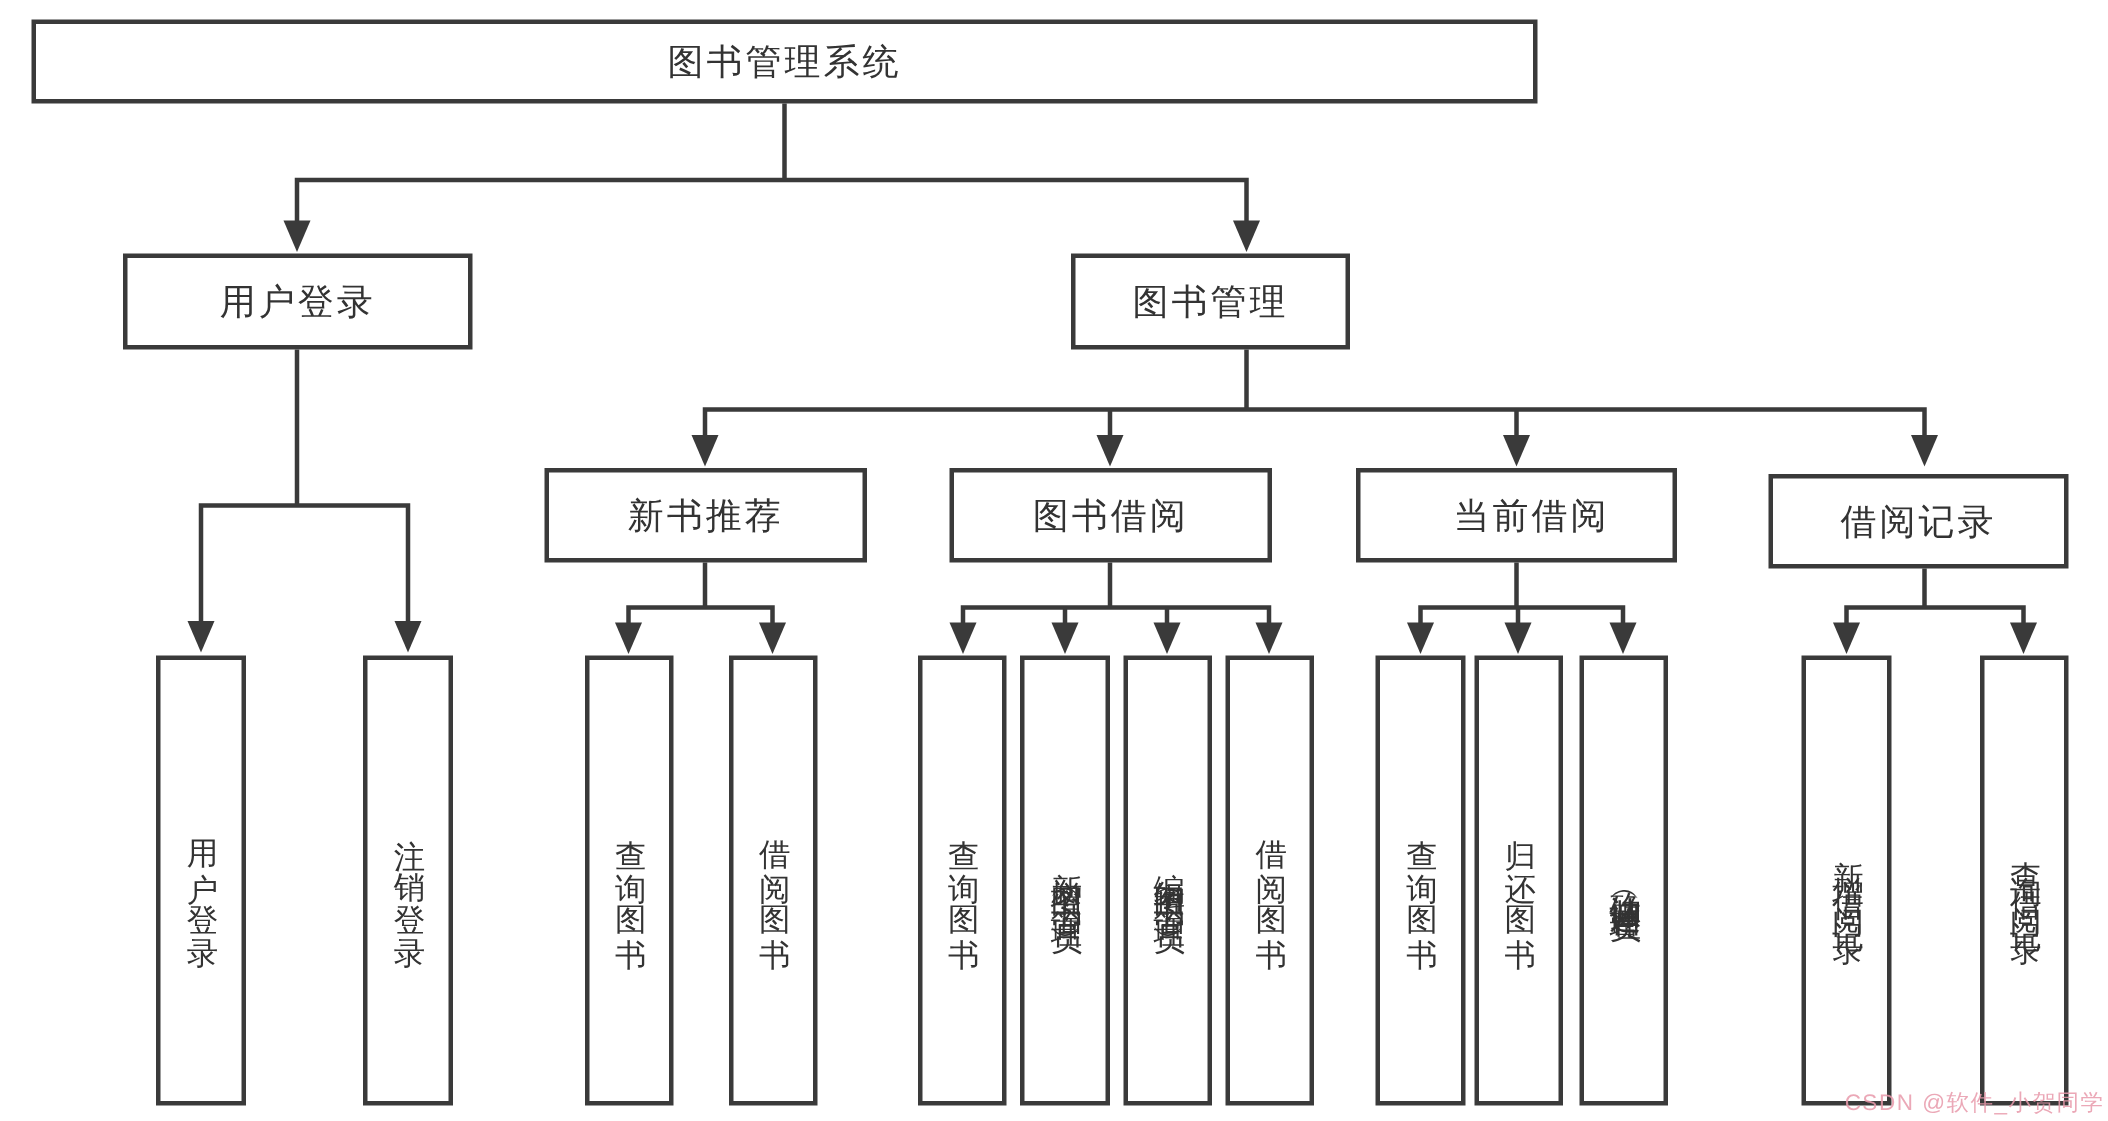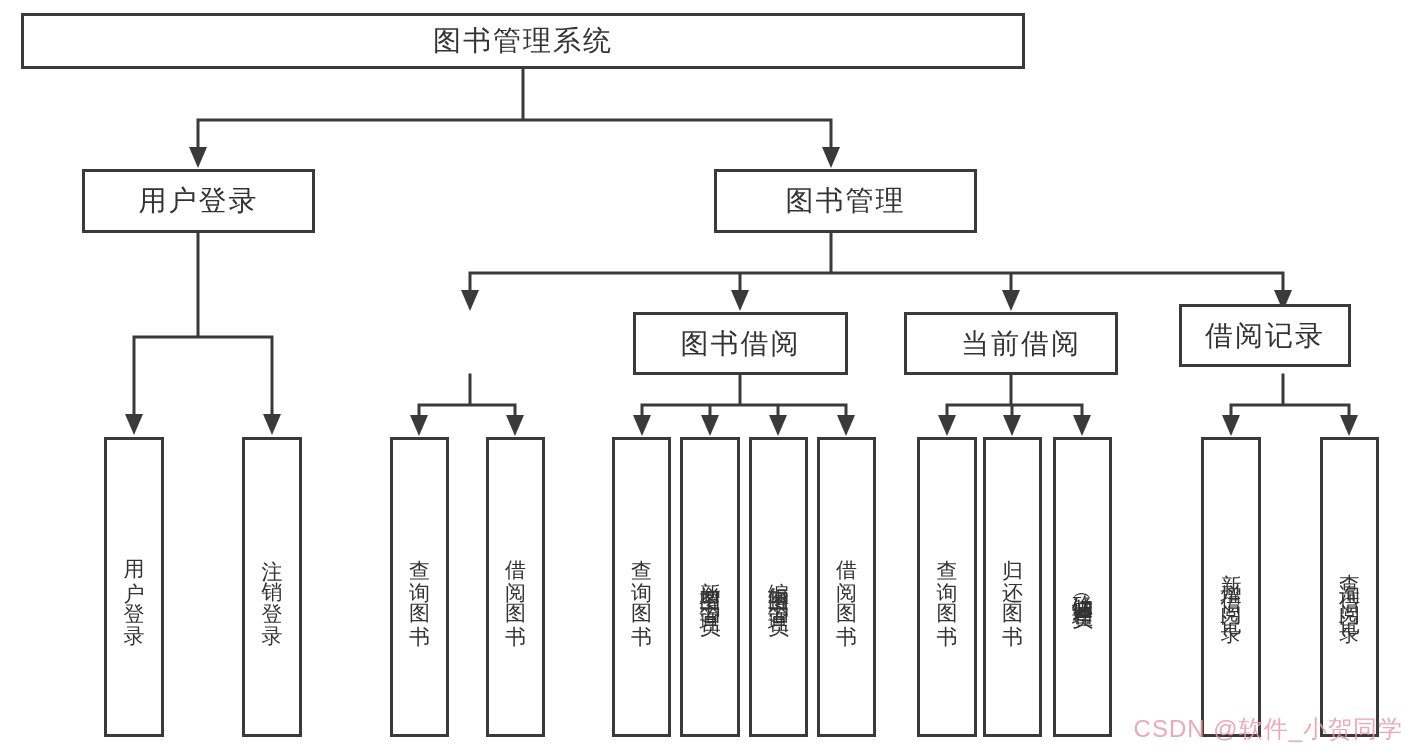--- a/index.html
+++ b/index.html
@@ -4,33 +4,33 @@
 <style>
   html,body{margin:0;padding:0;background:#fff;}
   .stage{
     position:relative;width:1405px;height:747px;background:#ffffff;
     font-family:"Liberation Sans","DejaVu Sans",sans-serif;color:#333;overflow:hidden;
   }
   .wires{position:absolute;left:0;top:0;}
   .hbox{
     position:absolute;box-sizing:border-box;background:#fff;border:3px solid #3a3a3a;
     display:flex;align-items:center;justify-content:center;
-    font-size:28px;letter-spacing:2px;white-space:nowrap;z-index:2;
+    font-size:24px;letter-spacing:2px;white-space:nowrap;z-index:2;
   }
   .leaf{
     position:absolute;box-sizing:border-box;background:#fff;border:3px solid #3a3a3a;
     writing-mode:vertical-rl;display:flex;align-items:center;justify-content:center;
     font-size:21px;z-index:2;
   }
   .ls4{letter-spacing:22px;}
   .ls6{letter-spacing:10px;}
   .ls8{letter-spacing:5px;}
   .ls9{letter-spacing:2px;}
   .watermark{
-    position:absolute;right:2px;bottom:2px;font-size:24px;white-space:nowrap;
+    position:absolute;right:2px;bottom:2px;font-size:15px;white-space:nowrap;
     z-index:5;opacity:.85;letter-spacing:1px;margin-left:48px;
   }
 </style>
 </head>
 <body>
 
 <div class="stage">
 
   <svg class="wires" width="1405" height="747" viewBox="0 0 1405 747" fill="none" stroke="#3a3a3a" stroke-width="3" stroke-linecap="square">
     <g>
@@ -71,25 +71,26 @@
     <g>
       <path d="M1283 375 V405 M1231 405 H1349 M1231 405 V418 M1349 405 V418"></path>
       <polygon fill="#3a3a3a" stroke="none" points="1222,415 1240,415 1231,436"></polygon>
       <polygon fill="#3a3a3a" stroke="none" points="1340,415 1358,415 1349,436"></polygon>
     </g>
   </svg>
 
   <div class="hbox" style="left:21px;top:13px;width:1004px;height:56px;">图书管理系统</div>
 
   <div class="hbox" style="left:82px;top:169px;width:233px;height:64px;">用户登录</div>
-  <div class="hbox" style="left:714px;top:169px;width:263px;height:64px;">图书管理</div>
+  <div class="hbox" style="left:714px;top:169px;width:186px;height:64px;">图书管理</div>
 
+  <div class="hbox" style="left:363px;top:312px;width:215px;height:63px;">新书推荐</div>
   <div class="hbox" style="left:633px;top:312px;width:215px;height:63px;text-align:center;">图书借阅</div>
   <div class="hbox" style="left:904px;top:312px;width:214px;height:63px;padding-left:20px;">当前借阅</div>
-  <div class="hbox" style="left:1179px;top:304px;width:172px;height:63px;">借阅记录</div>
+  <div class="hbox" style="left:1179px;top:316px;width:200px;height:63px;">借阅记录</div>
 
   <div class="leaf ls4" style="left:104px;top:437px;width:60px;height:300px;">用户登录</div>
   <div class="leaf ls4" style="left:242px;top:437px;width:60px;height:300px;">注销登录</div>
 
   <div class="leaf ls4" style="left:390px;top:437px;width:59px;height:300px;">查询图书</div>
   <div class="leaf ls4" style="left:486px;top:437px;width:59px;height:300px;">借阅图书</div>
 
   <div class="leaf ls4" style="left:612px;top:437px;width:59px;height:300px;">查询图书</div>
   <div class="leaf ls8" style="left:680px;top:437px;width:60px;height:300px;">新增图书（管理员）</div>
   <div class="leaf ls8" style="left:749px;top:437px;width:59px;height:300px;">编辑图书（管理员）</div>

